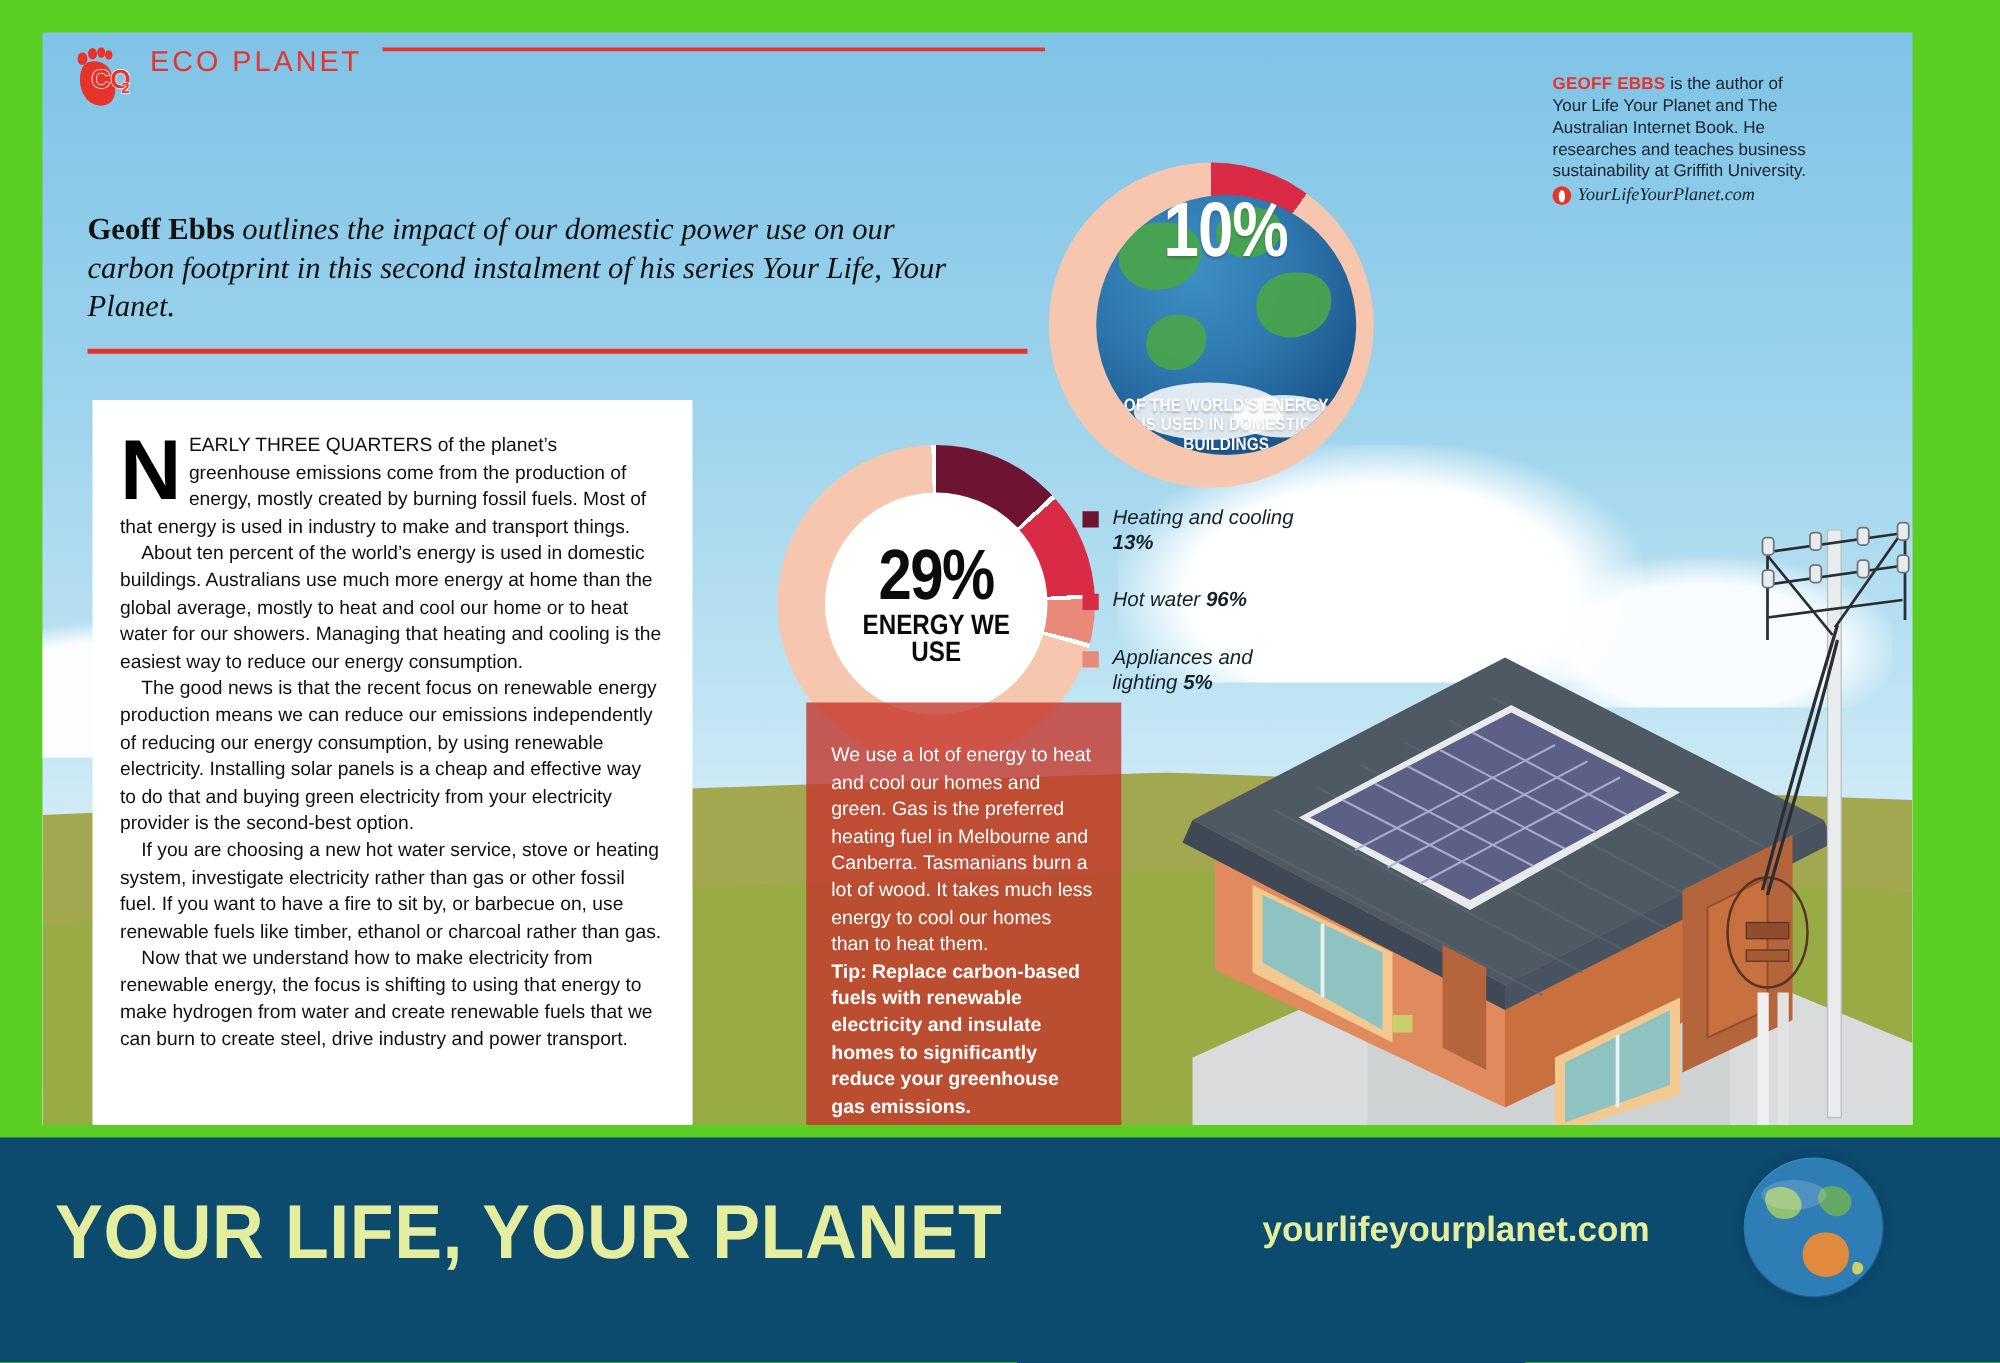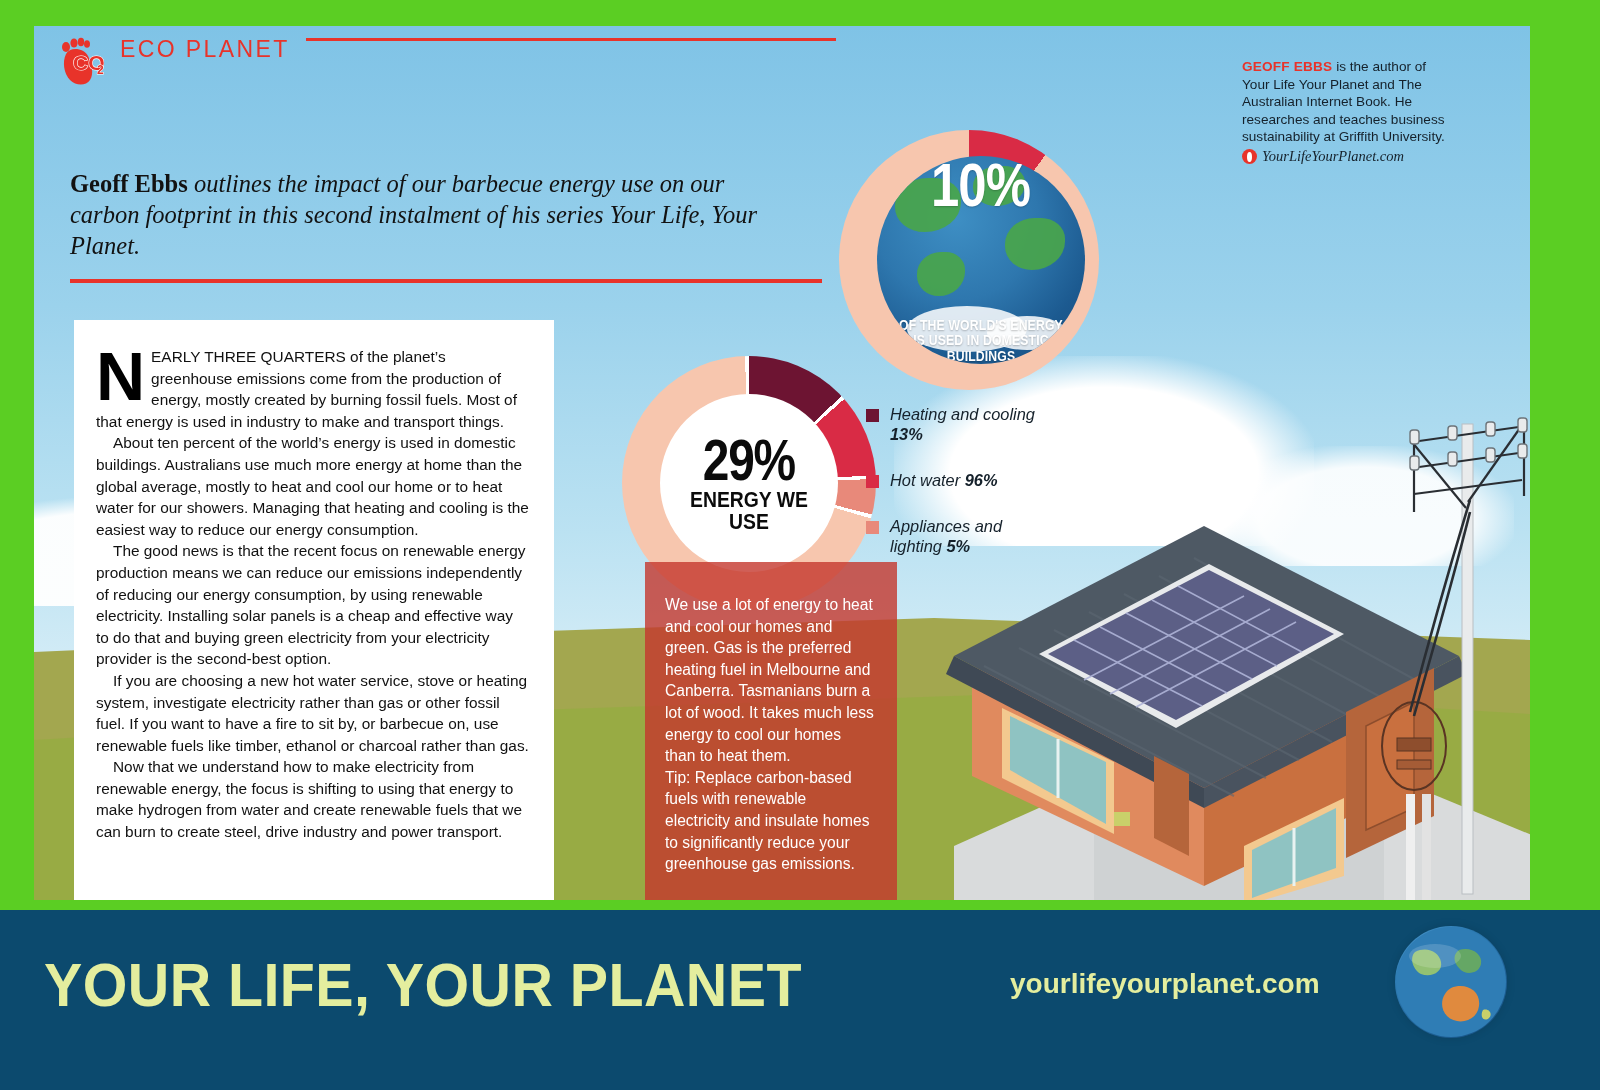--- a/index.html
+++ b/index.html
@@ -123,21 +123,21 @@
   .swatch { width:13px; height:13px; flex:0 0 13px; margin-top:5px; }
   .legtxt { font-size:16.4px; line-height:20px; color:#15212B;font-style:italic; }
   .legtxt b { font-weight:bold; }
 
   
   .tipbox {
     position:absolute; left:611px; top:536px; width:252px; height:348px;
     background:rgba(196,55,45,.80); padding:32px 22px 0 20px;
   }
   .tipbox p { color:#fff; font-size:15.6px; line-height:21.6px; }
-  .tipbox p.bold { font-weight:normal; }
+  .tipbox p.bold { font-weight:bold; }
 
   
   .house { position:absolute; left:880px; top:390px; width:620px; height:490px; }
   .hsvg { position:absolute; left:0; top:0; }
 
   
   .footer { position:absolute; left:0; bottom:0; width:1600px; height:180px; background:#0c4a6e; }
   .ftitle { position:absolute; left:44px; top:40px; font-size:61px; font-weight:bold;
     color:#E4EE9E; letter-spacing:.5px; transform:scaleX(.94); transform-origin:left center; }
   .furl { position:absolute; left:1010px; top:58px; font-size:28px; font-weight:bold; color:#E4EE9E; }
@@ -251,21 +251,21 @@
           <ellipse cx="31" cy="8" rx="3" ry="3.8" fill="#E8332A"></ellipse>
           <text x="17" y="34" font-family="Liberation Sans, sans-serif" font-size="21" font-weight="bold" fill="#E8332A" stroke="#fff" stroke-width="1.2" paint-order="stroke">CO</text>
           <text x="41" y="38" font-family="Liberation Sans, sans-serif" font-size="12" font-weight="bold" fill="#E8332A" stroke="#fff" stroke-width="1" paint-order="stroke">2</text>
         </svg>
       </div>
       <div class="ecoglabel">ECO PLANET</div>
       <div class="hdrline"></div>
     </div>
 
     <div class="subhead">
-      <b>Geoff Ebbs</b><span> outlines the impact of our barbecue energy use on our carbon footprint in this second instalment of his series Your Life, Your Planet.</span>
+      <b>Geoff Ebbs</b><span> outlines the impact of our domestic power use on our carbon footprint in this second instalment of his series Your Life, Your Planet.</span>
     </div>
     <div class="rule2"></div>
 
     <div class="author">
       <div><b>GEOFF EBBS</b><span> is the author of Your Life Your Planet and The Australian Internet Book. He researches and teaches business sustainability at Griffith University.</span></div>
       <div class="authorurl">
         <span class="urlglobe"></span>
         <span>YourLifeYourPlanet.com</span>
       </div>
     </div>

